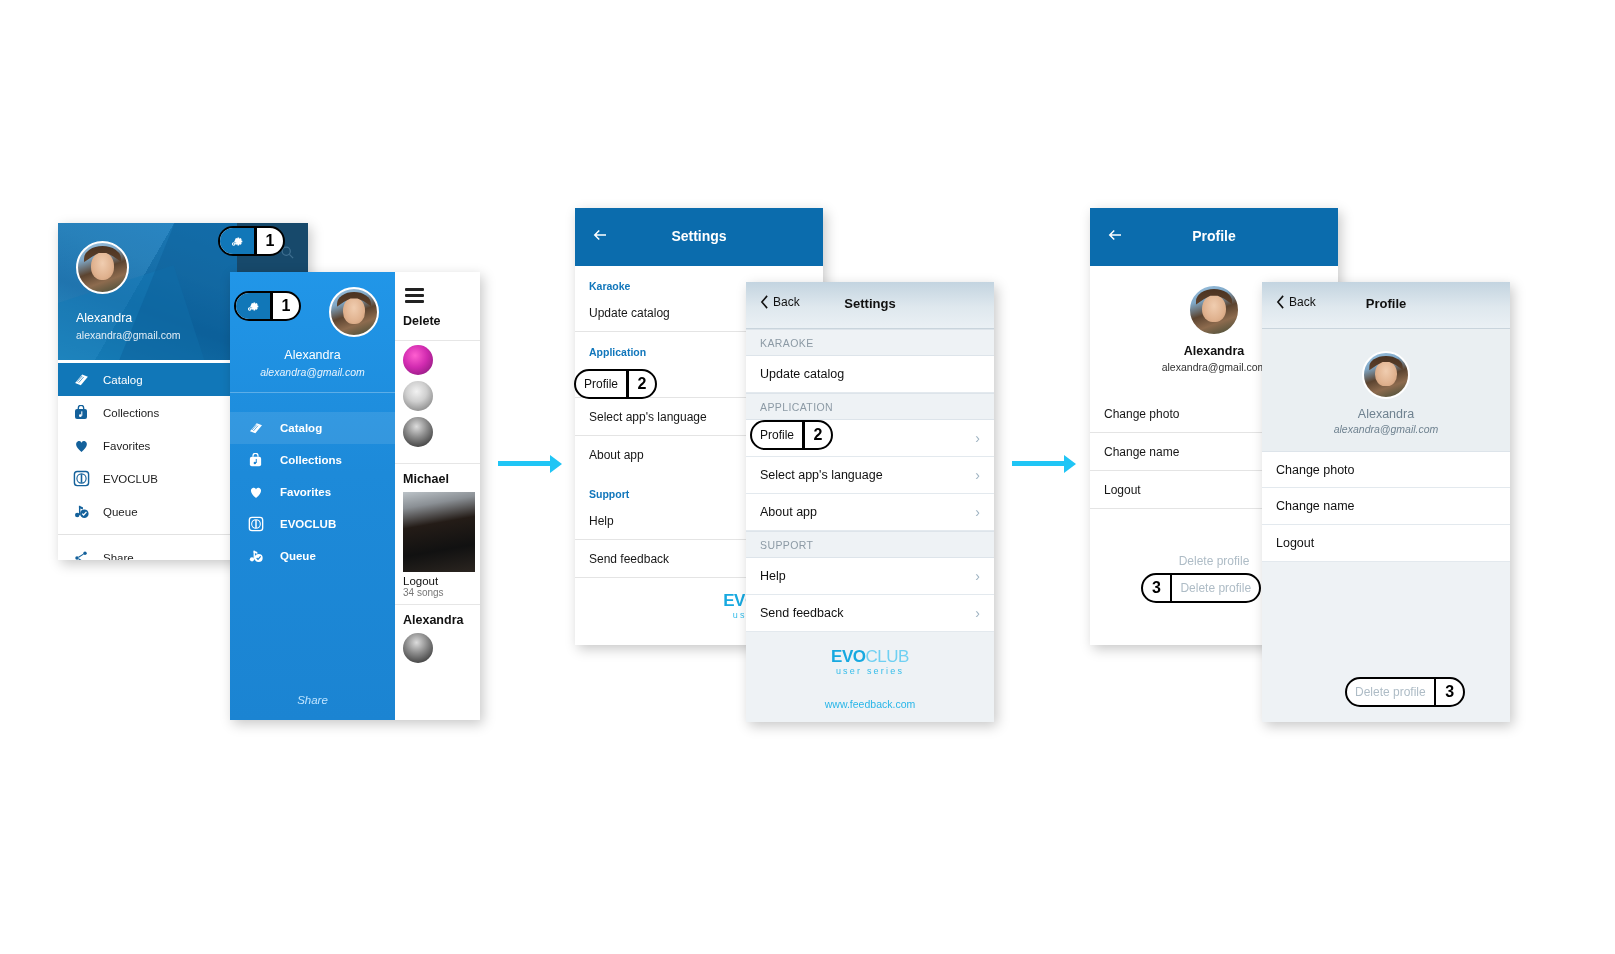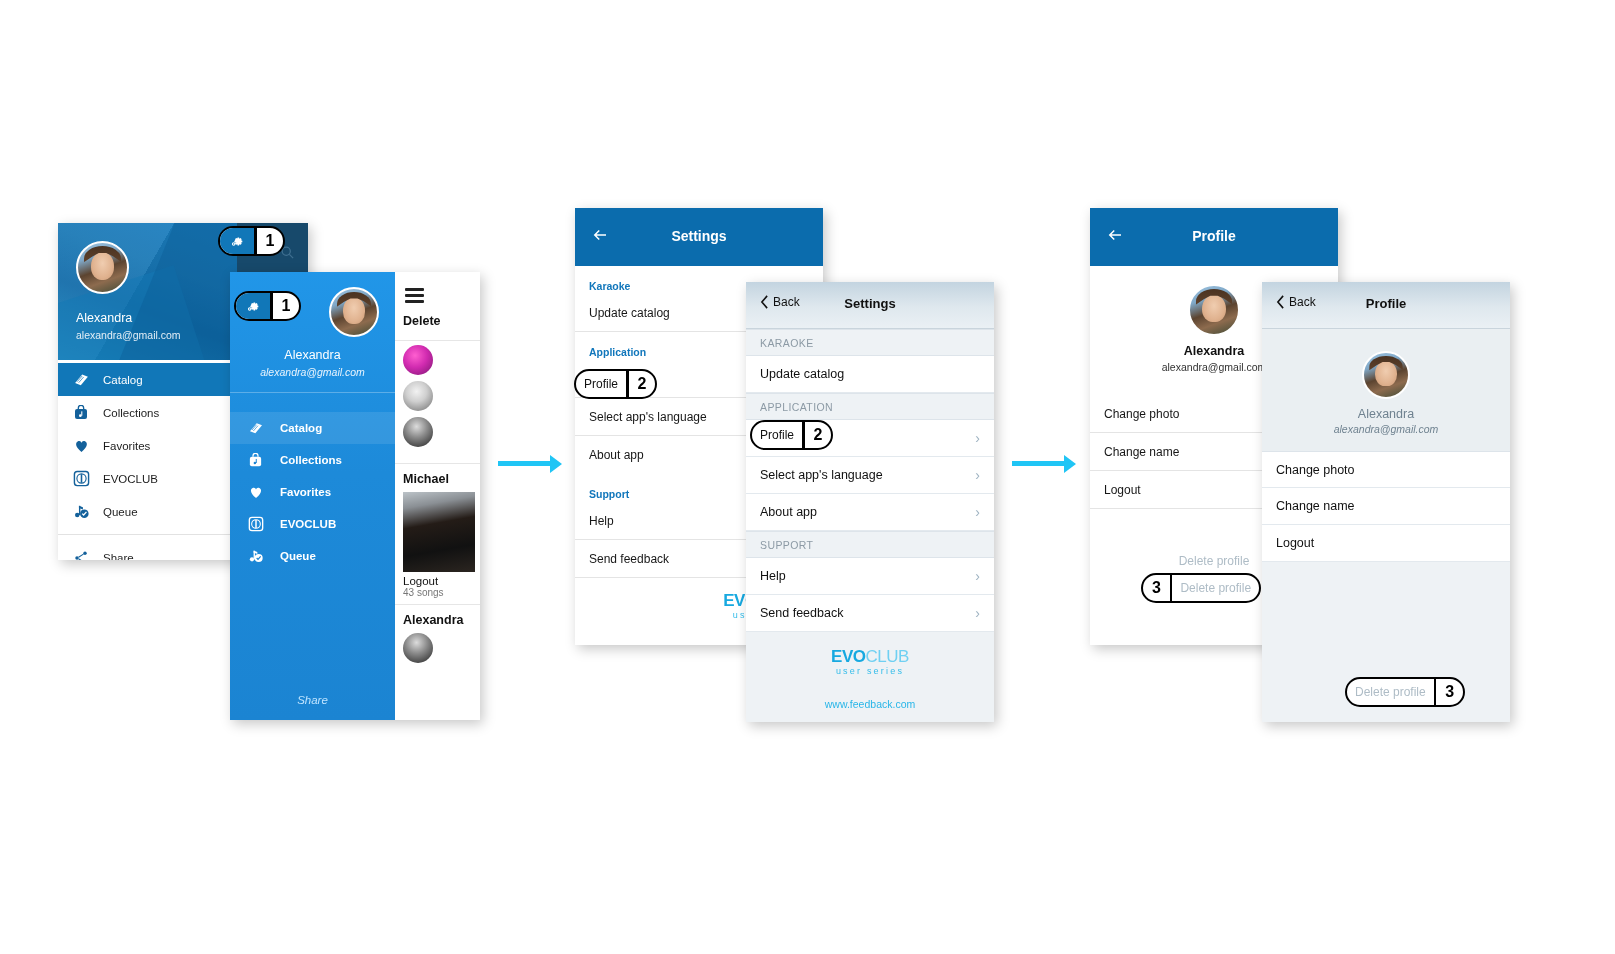--- a/index.html
+++ b/index.html
@@ -385,21 +385,21 @@
       <div class="hr-l"></div>
       <div class="thumbrow">
         <div class="thumb t1"></div>
         <div class="thumb t2"></div>
         <div class="thumb t3"></div>
       </div>
       <div class="hr-l"></div>
       <div class="sec-h">Michael</div>
       <div class="artpic"></div>
       <div class="artname">Logout</div>
-      <div class="artsub">43 songs</div>
+      <div class="artsub">34 songs</div>
       <div class="hr-l"></div>
       <div class="sec-h">Alexandra</div>
       <div class="thumb t3" style="margin-left:8px"></div>
     </div>
   </div>
 
   <div class="pill" style="left:234px; top:291px;">
     <div class="seg gearseg">
       <svg width="16" height="16" viewBox="0 0 24 24">
         <path d="M12 8.2a3.3 3.3 0 1 0 0 6.6 3.3 3.3 0 0 0 0-6.6Zm8 3.3-1.9-.5.9-1.8-1.6-1.6-1.8.9-.5-1.9h-2.2l-.5 1.9-1.8-.9-1.6 1.6.9 1.8-1.9.5v2.2l1.9.5-.9 1.8 1.6 1.6 1.8-.9.5 1.9h2.2l.5-1.9 1.8.9 1.6-1.6-.9-1.8 1.9-.5Z" fill="#fff"></path>

